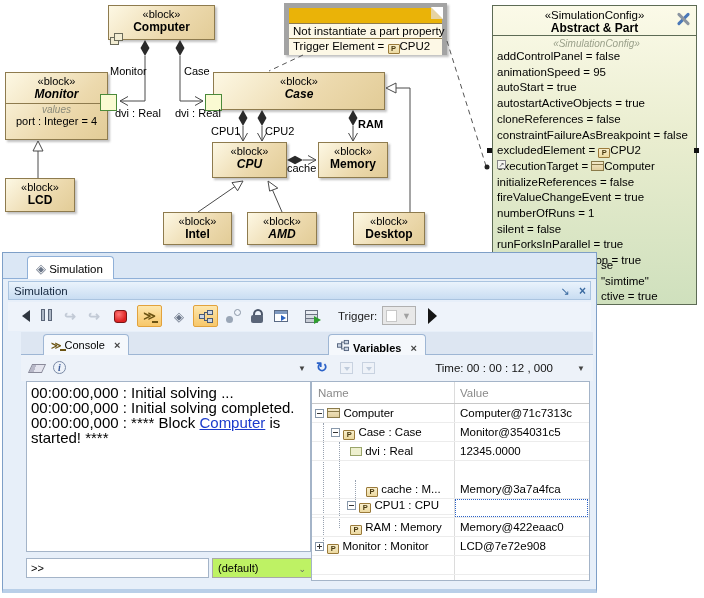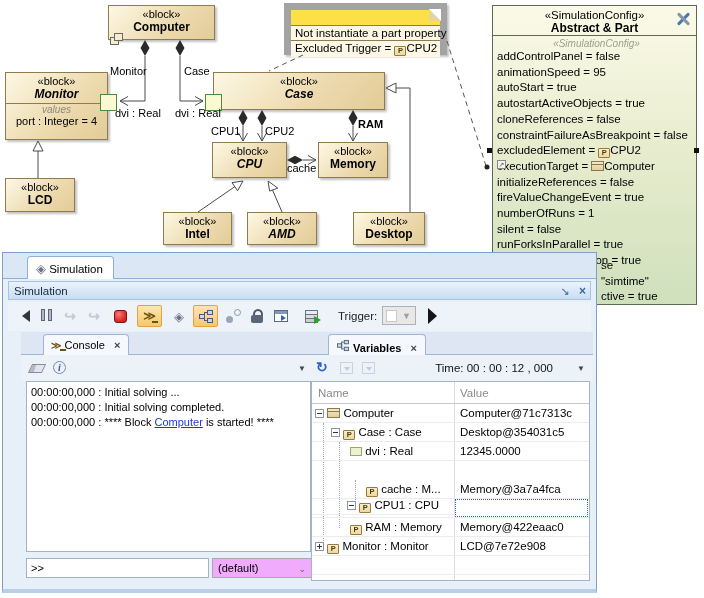--- a/index.html
+++ b/index.html
@@ -16,21 +16,21 @@
   .blk .nm { display:block; font-weight:bold; font-size:12px; }
   .it { font-style:italic; }
   .sep { border-top:1px solid #8e7b4e; }
   .valcap { display:block; font-size:10px; color:#8a8a7a; font-style:italic; }
 
   .port { position:absolute; z-index:4; width:17px; height:17px;
           background:#fafad2; border:1.5px solid #4a8a3a; }
   .elabel { position:absolute; z-index:4; font-size:11px; color:#000; white-space:nowrap; }
 
   
-  .note { position:absolute; z-index:2; background:#fde047; border:7px solid #a3a3a3;
+  .note { position:absolute; z-index:2; background:#eab308; border:5px solid #a3a3a3;
           box-shadow:2px 2px 2px rgba(120,120,120,.45); font-size:11.5px; }
   .note .fold { position:absolute; right:-1px; top:-1px; width:0; height:0;
           border-left:12px solid #e6d3a2; border-top:12px solid #fff; }
   .note .row { border-top:1px solid #8e7b4e; padding:1px 4px; white-space:nowrap; background:#fdf8e6; }
 
   
   .cfg { position:absolute; z-index:1; left:492px; top:5px; width:205px; height:300px;
          background:linear-gradient(180deg,#fbfae8 0%,#e9edcf 45%,#cfe0bd 100%);
          border:1px solid #5d6b55; }
   .cfg .hd { text-align:center; padding-top:3px; font-size:11.5px; }
@@ -127,25 +127,25 @@
         box-shadow:0 -4px 0 -3px #5f6670,0 4px 0 -3px #5f6670,4px 0 0 -3px #5f6670,-4px 0 0 -3px #5f6670,
                    3px 3px 0 -3px #5f6670,-3px 3px 0 -3px #5f6670,3px -3px 0 -3px #5f6670,-3px -3px 0 -3px #5f6670; }
   .gear::after { content:""; position:absolute; left:3px; top:3px; width:3px; height:3px; border-radius:50%; background:#eef2f9; }
   .caret { color:#444; font-size:8px; }
   .refresh { color:#2b62c8; font-size:14px; font-weight:bold; }
   .grayic { display:inline-block; width:13px; height:12px; background:#eef2f8; border:1px solid #c8d2e0; position:relative; }
   .grayic::after { content:""; position:absolute; left:3px; top:4px; width:0; height:0;
         border-left:3px solid transparent; border-right:3px solid transparent; border-top:4px solid #c0ccdc; }
 
   .console-log { position:absolute; left:5px; top:0; right:3px; bottom:32px; background:#fff;
-        border:1px solid #a4b4c8; padding:3px 4px; font-size:11px; line-height:15px; overflow:hidden; }
+        border:1px solid #a4b4c8; padding:3px 4px; font-size:15px; line-height:15px; overflow:hidden; }
   .console-log a { color:#1a3acc; text-decoration:underline; }
   .cinput { position:absolute; left:5px; bottom:6px; width:183px; height:20px; background:#fff;
         border:1px solid #a4b4c8; padding:3px 4px; font-size:11px; }
-  .cselect { position:absolute; left:191px; bottom:6px; width:100px; height:20px; background:#f0abfc;
+  .cselect { position:absolute; left:191px; bottom:6px; width:100px; height:20px; background:#bef264;
         border:1px solid #a8a8a8; padding:3px 5px; font-size:11px; }
   .cselect .car { position:absolute; right:5px; top:5px; color:#666; font-size:9px; }
 
   .vtable { position:absolute; left:5px; top:0; right:3px; bottom:3px; background:#fff;
         border:1px solid #a4b4c8; overflow:hidden; }
   .vhead { position:absolute; left:0; top:0; right:0; height:22px; border-bottom:1px solid #c8c8c8; color:#8a8a8a; font-size:11.5px; }
   .vhead .h1 { position:absolute; left:6px; top:5px; } .vhead .h2 { position:absolute; left:148px; top:5px; }
   .vcol { position:absolute; left:142px; top:0; bottom:0; width:1px; background:#dcdcdc; }
   .vrow { position:absolute; left:0; right:0; height:19px; border-bottom:1px solid #ececec;
         font-size:11.5px; white-space:nowrap; }
@@ -254,21 +254,21 @@
 
 <div class="blk" style="left:353px; top:212px; width:72px; height:33px;">
   <span class="st">«block»</span>
   <span class="nm">Desktop</span>
 </div>
 
 <div class="note" style="left:284px; top:3px; width:163px; height:52px;">
   <div class="fold"></div>
   <div style="height:15px;"></div>
   <div class="row">Not instantiate a part property</div>
-  <div class="row"><span>Excluded Trigger = </span><span class="picon">P</span><span>CPU2</span></div>
+  <div class="row"><span>Trigger Element = </span><span class="picon">P</span><span>CPU2</span></div>
 </div>
 
 <div class="port" style="left:100px; top:94px;"></div>
 <div class="port" style="left:205px; top:94px;"></div>
 
 <div class="elabel" style="left:110px; top:65px;">Monitor</div>
 <div class="elabel" style="left:184px; top:65px;">Case</div>
 <div class="elabel" style="left:115px; top:107px;">dvi : Real</div>
 <div class="elabel" style="left:175px; top:107px;">dvi : Real</div>
 <div class="elabel" style="left:211px; top:125px;">CPU1</div>
@@ -446,21 +446,21 @@
         <div class="guide" style="left:11px; top:41px; height:124px;"></div>
         <div class="guide" style="left:27px; top:60px; height:86px;"></div>
         <div class="guide" style="left:43px; top:98px; height:28px;"></div>
 
         <div class="vrow" style="top:22px;">
           <span class="name"><span class="spacer" style="width:3px;"></span><span class="expander"></span> <span class="blkicon"></span> <span>Computer</span></span>
           <span class="val">Computer@71c7313c</span>
         </div>
         <div class="vrow" style="top:41px;">
           <span class="name"><span class="spacer" style="width:19px;"></span><span class="expander"></span> <span class="picon">P</span> <span>Case : Case</span></span>
-          <span class="val">Desktop@354031c5</span>
+          <span class="val">Monitor@354031c5</span>
         </div>
         <div class="vrow" style="top:60px;">
           <span class="name"><span class="spacer" style="width:38px;"></span><span class="valicon"></span> <span>dvi : Real</span></span>
           <span class="val">12345.0000</span>
         </div>
         <div class="vrow" style="top:79px;margin-top:35px;">
           <span class="name"><span class="spacer" style="width:35px;"></span><span class="expander"></span> <span class="picon">P</span> <span>CPU1 : CPU</span></span>
           <span class="val">Intel@2182262</span>
         </div>
         <div class="vrow" style="top:98px;">

